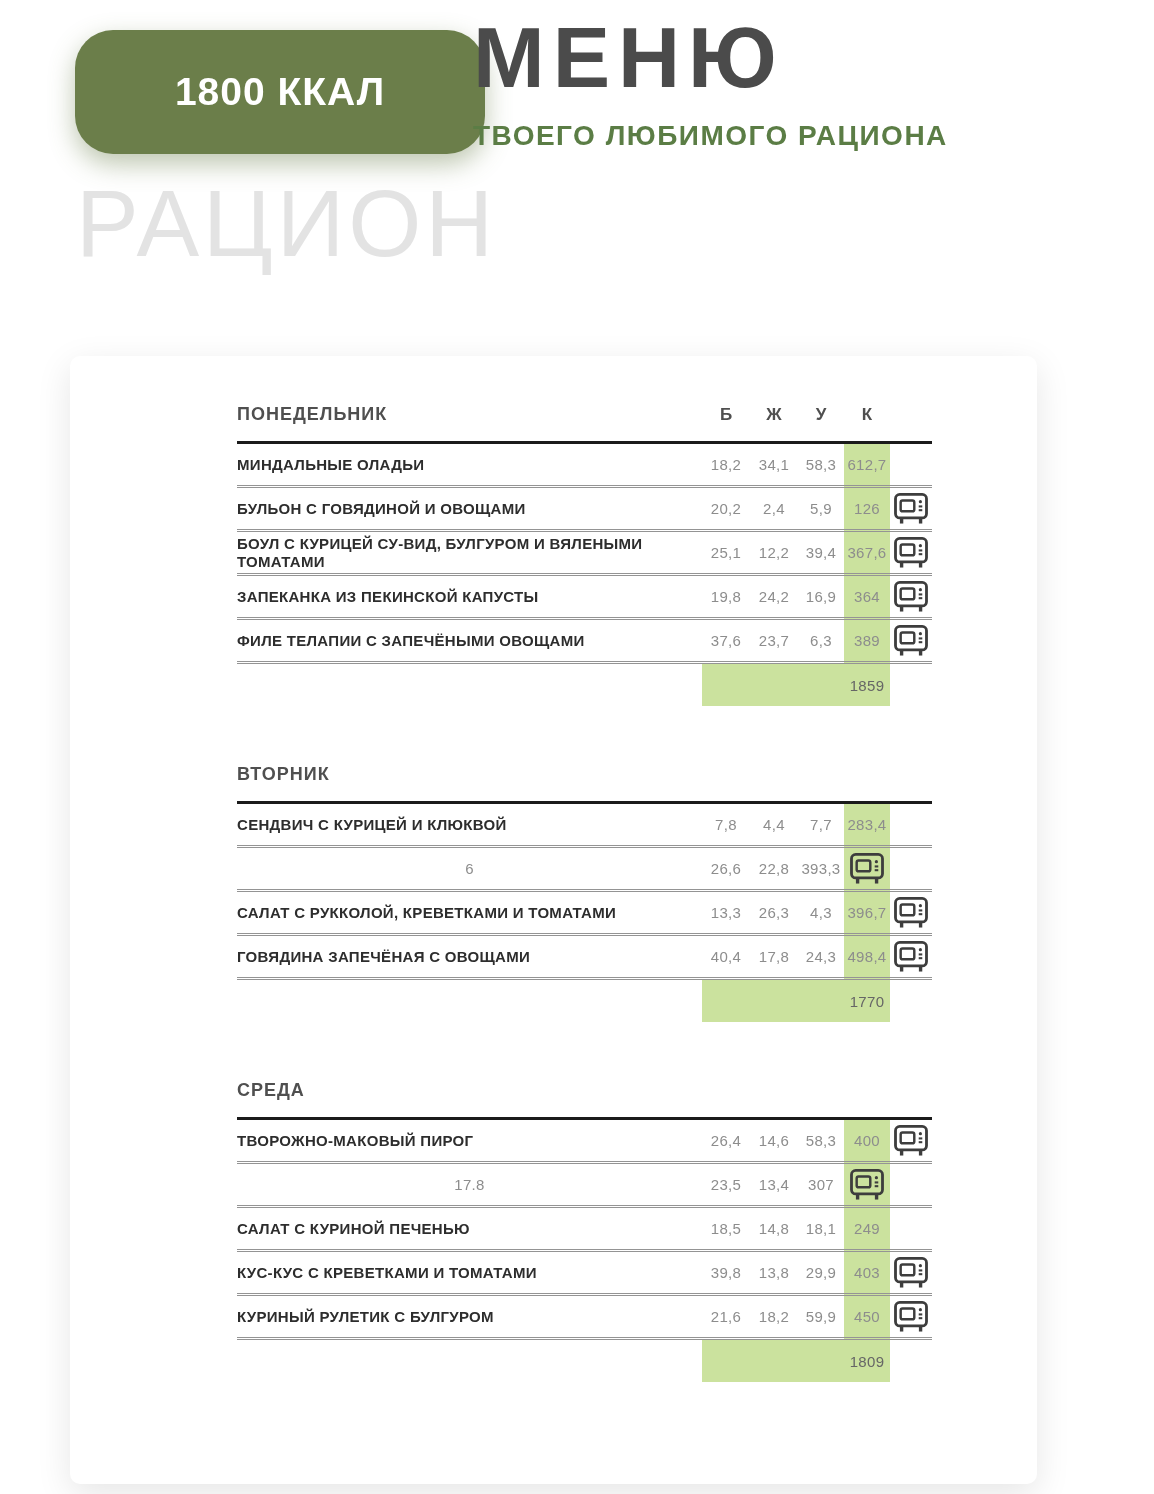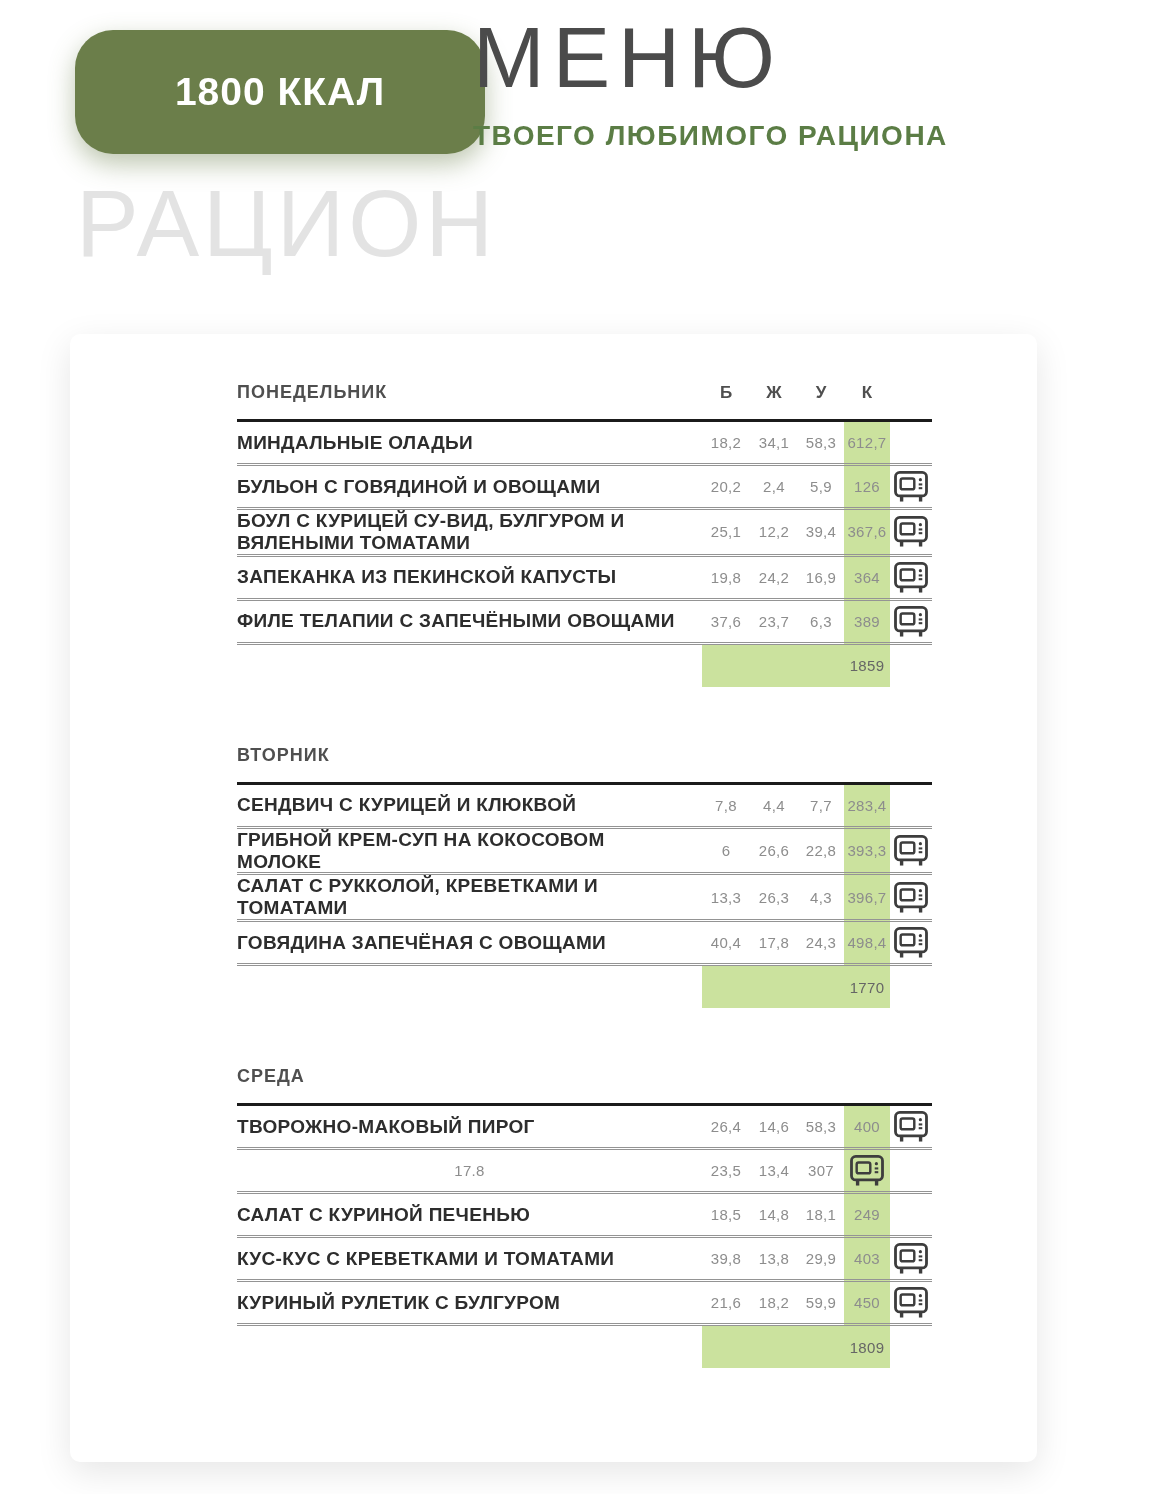--- a/index.html
+++ b/index.html
@@ -6,30 +6,30 @@
   html,body { width:1154px; height:1494px; overflow:hidden; background:#ffffff;
               font-family:"Liberation Sans","DejaVu Sans",sans-serif; }
 
   
   .badge { position:absolute; left:75px; top:30px; width:410px; height:124px;
            background:#6b7e4a; border-radius:38px; display:flex; align-items:center;
            justify-content:center; box-shadow:0 10px 26px rgba(109,128,77,.45); }
   .badge span { color:#ffffff; font-size:39px; font-weight:700; letter-spacing:1px; }
 
   .title-block { position:absolute; left:473px; top:14px; }
-  .menu-title { font-size:86px; font-weight:400; color:#4b4b4b; letter-spacing:8px;
+  .menu-title { font-size:86px; font-weight:700; color:#4b4b4b; letter-spacing:8px;
                 line-height:1.0; }
   .menu-subtitle { font-size:28px; font-weight:700; color:#5b7d45; letter-spacing:1.5px;
                    margin-top:20px; }
 
   .watermark { position:absolute; left:76px; top:170px; font-size:94px; font-weight:300;
                color:#e3e3e3; letter-spacing:4px; }
 
   
-  .card { position:absolute; left:70px; top:334px; width:967px; height:1128px;
+  .card { position:absolute; left:70px; top:356px; width:967px; height:1128px;
           background:#ffffff; border-radius:10px;
           box-shadow:0 10px 35px rgba(0,0,0,.10);
           padding:48px 105px 0 167px; }
 
   
   .day + .day { margin-top:58px; }
 
   .grid-cols { display:grid; grid-template-columns:1fr 48px 48px 46px 46px 42px;
                align-items:center; }
 
@@ -38,21 +38,21 @@
   .col-letter { font-size:17px; font-weight:600; color:#4f4f4f; text-align:center; }
 
   .rows { border-top:3px solid #1b1b1b; position:relative; }
   .k-strip { position:absolute; top:0; bottom:0; right:42px; width:46px;
              background:#cbe29e; z-index:0; }
   .total-strip { position:absolute; bottom:0; right:42px; width:188px; height:42px;
                  background:#cbe29e; z-index:0; }
 
   .row { position:relative; z-index:1; min-height:44px;
          border-bottom:3px double #949494; }
-  .cell.name { font-size:19px; font-weight:600; color:#2d2d2d; letter-spacing:.3px;
+  .cell.name { font-size:15px; font-weight:600; color:#2d2d2d; letter-spacing:.3px;
                line-height:1.15; padding-right:10px; }
   .cell.num { font-size:15px; color:#8d8d8d; text-align:center; letter-spacing:.3px; }
   .icon-cell { display:flex; align-items:center; justify-content:center; }
   .icon-cell svg { display:block; }
 
   .total-row { position:relative; z-index:1; height:42px; }
   .total-val { grid-column:5; font-size:15px; color:#666666; text-align:center;
                letter-spacing:.3px; }
 </style>
 </head>
@@ -206,21 +206,20 @@
               <circle cx="28" cy="9.2" r="1.7" fill="#3d3d3d"></circle>
               <rect x="26.2" y="13.2" width="3.8" height="2.2" fill="#3d3d3d"></rect>
               <rect x="26.2" y="17.2" width="3.8" height="2.2" fill="#3d3d3d"></rect>
               <rect x="6.2" y="27" width="3.6" height="5.5" fill="#3d3d3d"></rect>
               <rect x="26.4" y="27" width="3.6" height="5.5" fill="#3d3d3d"></rect>
             </svg>
         </div>
       </div>
 
       <div class="row grid-cols">
-        <div class="cell name">ГРИБНОЙ КРЕМ-СУП НА КОКОСОВОМ МОЛОКЕ</div>
         <div class="cell num">6</div>
         <div class="cell num">26,6</div>
         <div class="cell num">22,8</div>
         <div class="cell num">393,3</div>
         <div class="icon-cell">
           <svg viewBox="0 0 36 33" width="34" height="31">
               <rect x="1.5" y="1.5" width="33" height="25" rx="4.5" fill="none" stroke="#3d3d3d" stroke-width="3"></rect>
               <rect x="7" y="8" width="14.5" height="11.5" rx="2" fill="none" stroke="#3d3d3d" stroke-width="2.6"></rect>
               <circle cx="28" cy="9.2" r="1.7" fill="#3d3d3d"></circle>
               <rect x="26.2" y="13.2" width="3.8" height="2.2" fill="#3d3d3d"></rect>

